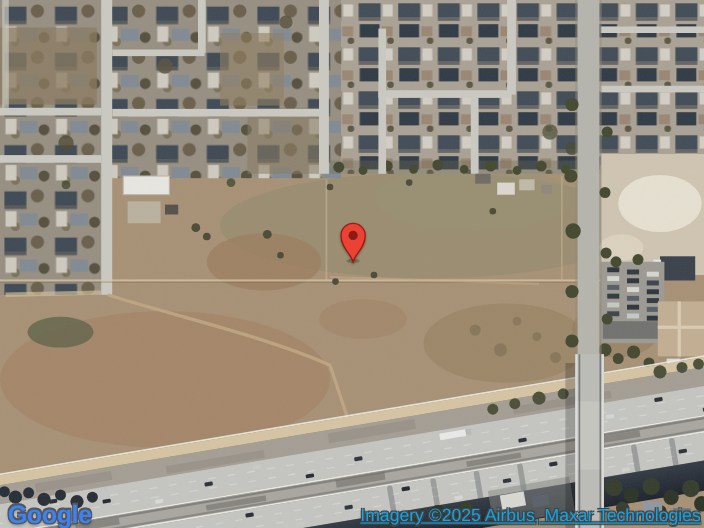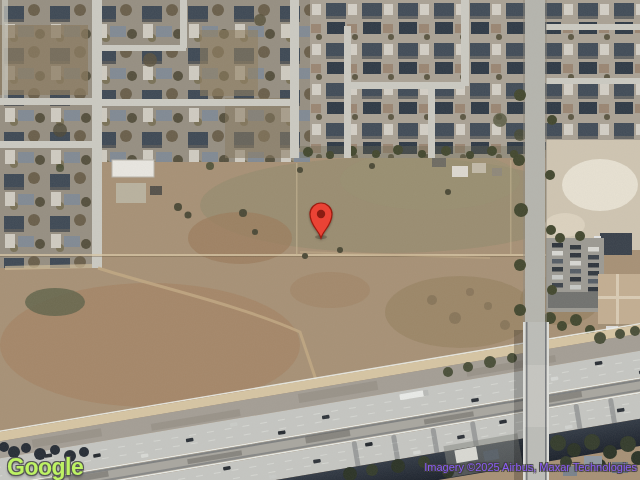--- a/index.html
+++ b/index.html
@@ -9,28 +9,29 @@
     -webkit-user-select:none;user-select:none;
   }
   .map-canvas{position:absolute;inset:0;cursor:grab;}
   .map-canvas svg{display:block;}
   .pin{
     position:absolute;left:299px;top:196px;width:44px;height:46px;
     cursor:pointer;filter:drop-shadow(0 1px 1px rgba(0,0,0,.35));
   }
   .logo{
     position:absolute;left:7px;top:454px;
-    font-size:23px;font-weight:bold;letter-spacing:-0.5px;color:#bef264;
+    font-size:23px;font-weight:bold;letter-spacing:-0.5px;color:#3b82f6;
     text-decoration:none;cursor:pointer;
     text-shadow:-1px -1px 0 #555,1px -1px 0 #555,-1px 1px 0 #555,1px 1px 0 #555,0 2px 3px rgba(0,0,0,.45);
   }
   .attribution{
     position:absolute;right:3px;top:461px;
-    font-size:11px;color:#8b5cf6;
+    font-size:16px;color:#0ea5e9;
     text-shadow:-1px -1px 0 #444,1px -1px 0 #444,-1px 1px 0 #444,1px 1px 0 #444,0 0 2px rgba(0,0,0,.6);
+    text-decoration:underline;
   }
 </style>
 </head>
 <body>
 
 <div class="viewport">
 
   <div class="map-canvas">
   <svg width="640" height="480" viewBox="0 0 640 480">
     <defs>

